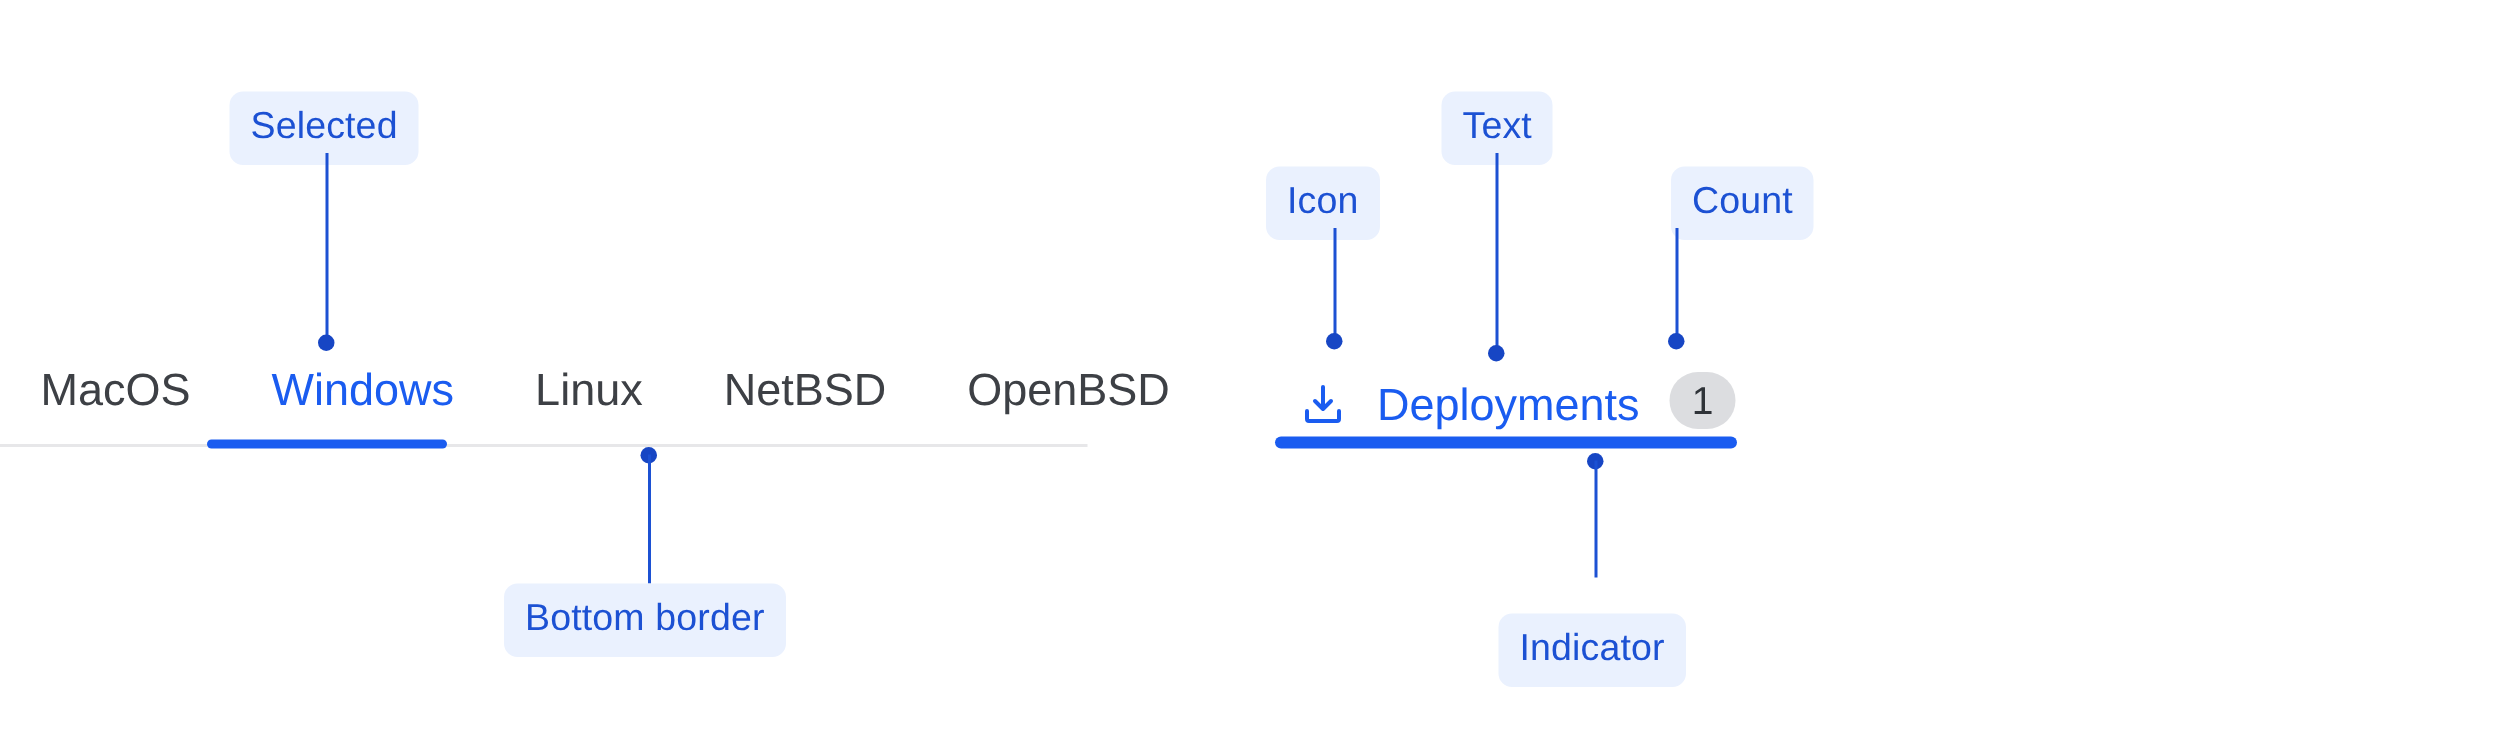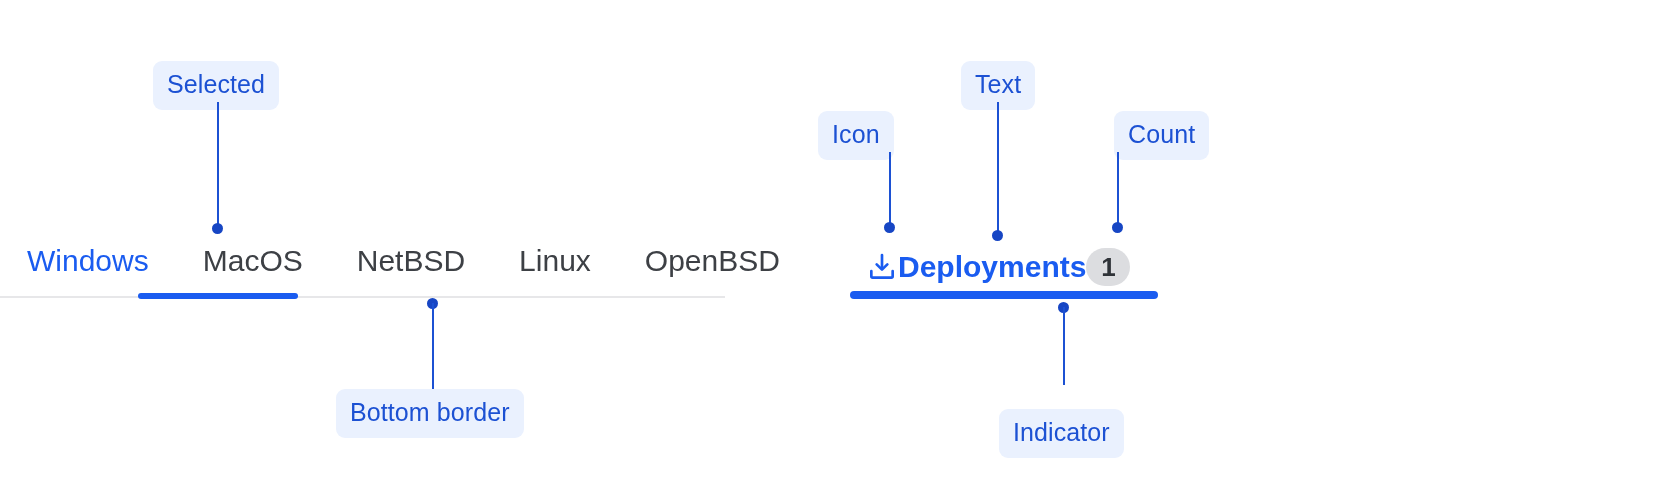--- a/index.html
+++ b/index.html
@@ -86,24 +86,23 @@
     border-radius: 3px;
     background: #1a5cf0;
   }
 
   
   .deploy-tab {
     position: absolute;
     left: 866px;
     top: 248px;
     display: flex;
-    align-items: center;
-    gap: 0;
+    align-items: flex-end;
+    gap: 20px;
     cursor: pointer;
-    font-weight: bold;
   }
   .deploy-icon {
     width: 32px;
     height: 32px;
     display: block;
     flex: 0 0 auto;
   }
   .deploy-label {
     font-size: 30px;
     line-height: 1;
@@ -138,49 +137,49 @@
 <body>
 
 <div id="stage">
 
   <div class="callout" style="left:153px; top:61px;">Selected</div>
   <div class="leader" style="left:217px; top:102px; height:128px;"></div>
   <div class="leader-dot" style="left:212px; top:223px;"></div>
 
   <div class="tabbar">
     <div class="tabbar-inner">
+      <div class="tab">
+        <span>MacOS</span>
+      </div>
       <div class="tab selected">
         <span>Windows</span>
       </div>
       <div class="tab">
-        <span>MacOS</span>
+        <span>Linux</span>
       </div>
       <div class="tab">
         <span>NetBSD</span>
-      </div>
-      <div class="tab">
-        <span>Linux</span>
       </div>
       <div class="tab">
         <span>OpenBSD</span>
       </div>
     </div>
   </div>
 
   <div class="tab-underline"></div>
 
   <div class="leader-dot" style="left:427px; top:298px;"></div>
   <div class="leader" style="left:432px; top:303px; height:86px;"></div>
   <div class="callout" style="left:961px; top:61px;">Text</div>
 
   <div class="callout" style="left:336px; top:389px;">Bottom border</div>
   <div class="leader" style="left:997px; top:102px; height:134px;"></div>
   <div class="leader-dot" style="left:992px; top:230px;"></div>
 
-  <div class="callout" style="left:818px; top:111px;">Icon</div>
+  <div class="callout" style="left:844px; top:111px;">Icon</div>
   <div class="leader" style="left:889px; top:152px; height:76px;"></div>
   <div class="leader-dot" style="left:884px; top:222px;"></div>
 
   <div class="callout" style="left:1074px; top:111px;margin-left:40px;">Count</div>
   <div class="leader" style="left:1117px; top:152px; height:76px;"></div>
   <div class="leader-dot" style="left:1112px; top:222px;"></div>
 
   <div class="deploy-tab">
     <svg class="deploy-icon" viewBox="0 0 24 24" fill="none" stroke="#1a5cf0" stroke-width="2" stroke-linecap="round" stroke-linejoin="round">
       <path d="M12 3 v10"></path>

